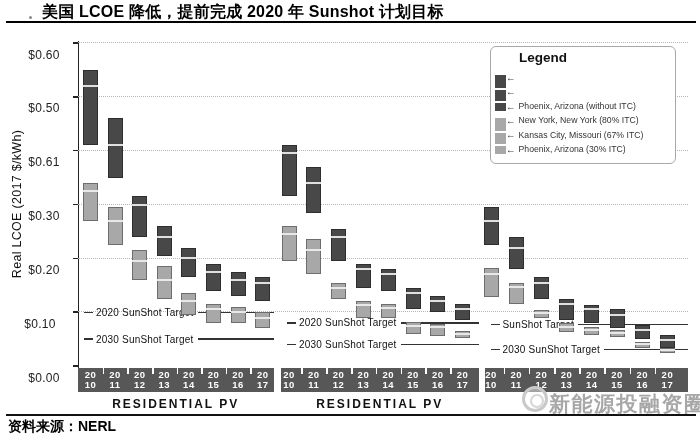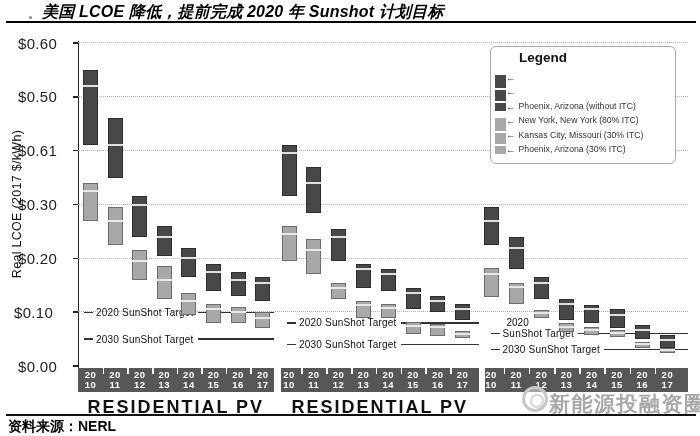--- a/index.html
+++ b/index.html
@@ -1,40 +1,40 @@
 <!DOCTYPE html>
 <html><head>
 <meta charset="utf-8">
 <style>
   html,body{margin:0;padding:0;background:#fff;}
   #app{position:relative;width:700px;height:436px;background:#fff;overflow:hidden;
        font-family:"Liberation Sans","DejaVu Sans",sans-serif;}
   #app *{box-sizing:border-box;}
   .abs{position:absolute;}
   .title-dot{left:29px;top:16px;width:3px;height:3px;background:#888;border-radius:50%;}
-  .page-title{left:42px;top:2px;font-size:16px;font-weight:bold;color:#000;letter-spacing:.2px;white-space:nowrap;font-style:italic;}
+  .page-title{left:42px;top:2px;font-size:16px;font-weight:bold;color:#000;letter-spacing:.2px;white-space:nowrap;}
   .title-rule{left:6px;top:21px;width:690px;height:2.2px;background:#000;}
   .ytitle{left:17px;top:204px;transform:translate(-50%,-50%) rotate(-90deg);
           font-size:12.5px;color:#111;white-space:nowrap;letter-spacing:.3px;}
   .y-axis-line{left:77.5px;top:41px;width:1.8px;height:330px;background:#222;}
-  .ticklab{width:52px;text-align:left;font-size:15px;color:#222;letter-spacing:.3px;height:13px;line-height:13px;}
+  .ticklab{width:52px;text-align:center;font-size:12px;color:#222;letter-spacing:.3px;height:13px;line-height:13px;margin-top:12px;}
   .tickmark{width:5.5px;height:1.5px;background:#222;}
   .grid{border-top:1.5px dotted #b5b5b5;height:0;z-index:1;}
   .bar{border:1px solid rgba(0,0,0,.35);z-index:5;}
   .mid{height:2px;z-index:6;}
   .target-row{display:flex;align-items:center;font-size:10px;color:#111;z-index:3;height:13px;white-space:nowrap;letter-spacing:.2px;}
   .t-dash{width:9px;height:1.2px;background:#333;margin-right:3px;flex:none;}
   .t-rule{flex:1;height:1.2px;background:#333;margin-left:4px;}
   .t-stack{z-index:3;font-size:10px;color:#111;}
   .t-l1{height:9px;line-height:9px;margin-left:16px;}
   .band{z-index:10;}
   .ycell{display:flex;flex-direction:column;align-items:center;justify-content:center;
          color:#fff;font-size:9.5px;font-weight:bold;line-height:10px;letter-spacing:.5px;z-index:11;}
   .bandtick{width:1.5px;height:5.5px;background:#fff;z-index:12;}
-  .glabel{text-align:center;font-weight:bold;font-size:18px;letter-spacing:2px;color:#111;white-space:nowrap;z-index:11;}
+  .glabel{text-align:center;font-weight:bold;font-size:12px;letter-spacing:2px;color:#111;white-space:nowrap;z-index:11;}
   .legend-box{left:490px;top:46px;width:186px;height:118px;background:#fff;border:1.2px solid #a8a8a8;
               border-radius:6px;z-index:20;}
   .legend-title{left:28px;top:3px;font-size:13.5px;font-weight:bold;color:#111;}
   .lstack{left:4px;width:11px;z-index:21;}
   .lgap{left:0;width:11px;height:2px;background:#fff;}
   .lrow{left:15px;height:13px;display:flex;align-items:center;font-size:8.7px;color:#333;white-space:nowrap;z-index:21;}
   .arrow{font-size:9.5px;margin-right:3px;color:#444;flex:none;}
   .footer-rule{left:6px;top:414px;width:690px;height:2px;background:#111;}
   .source{left:8px;top:418px;font-size:14px;font-weight:600;color:#000;white-space:nowrap;}
   .wm-circle{left:522px;top:386px;width:26px;height:26px;border:3px solid #c9c9c9;border-radius:50%;
@@ -76,21 +76,21 @@
       <div class="abs lrow" style="top: 52.6px;">
         <span class="arrow">←</span>
         <span>Phoenix, Arizona (without ITC)</span>
       </div>
       <div class="abs lrow" style="top: 66.9px;">
         <span class="arrow">←</span>
         <span>New York, New York (80% ITC)</span>
       </div>
       <div class="abs lrow" style="top: 81.2px;">
         <span class="arrow">←</span>
-        <span>Kansas City, Missouri (30% ITC)</span>
+        <span>Kansas City, Missouri (67% ITC)</span>
       </div>
       <div class="abs lrow" style="top: 95.5px;">
         <span class="arrow">←</span>
         <span>Phoenix, Arizona (30% ITC)</span>
       </div>
     </div>
 
   <div class="abs footer-rule"></div>
   <div class="abs source">资料来源：NERL</div>
 
@@ -316,21 +316,20 @@
       <span>20</span>
       <span>16</span>
     </div>
     <div class="abs bandtick" style="left: 629.6px; top: 368px;"></div>
     <div class="abs ycell" style="left: 655.4px; top: 369px; width: 24px; height: 22px; color: rgb(255, 255, 255);">
       <span>20</span>
       <span>17</span>
     </div>
     <div class="abs bandtick" style="left: 654.8px; top: 368px;"></div>
     <div class="abs t-stack" style="left: 490.5px; top: 318.2px; width: 197.5px;">
-      <div class="t-l1" style="position: static;">2020</div>
       <div class="target-row" style="position: static;">
         <div class="t-dash"></div>
         <span>SunShot Target</span>
         <div class="t-rule"></div>
       </div>
     </div>
     <div class="abs target-row" style="left: 490.5px; top: 343.35px; width: 197.5px;">
       <div class="t-dash"></div>
       <span>2030 SunShot Target</span>
       <div class="t-rule"></div>

